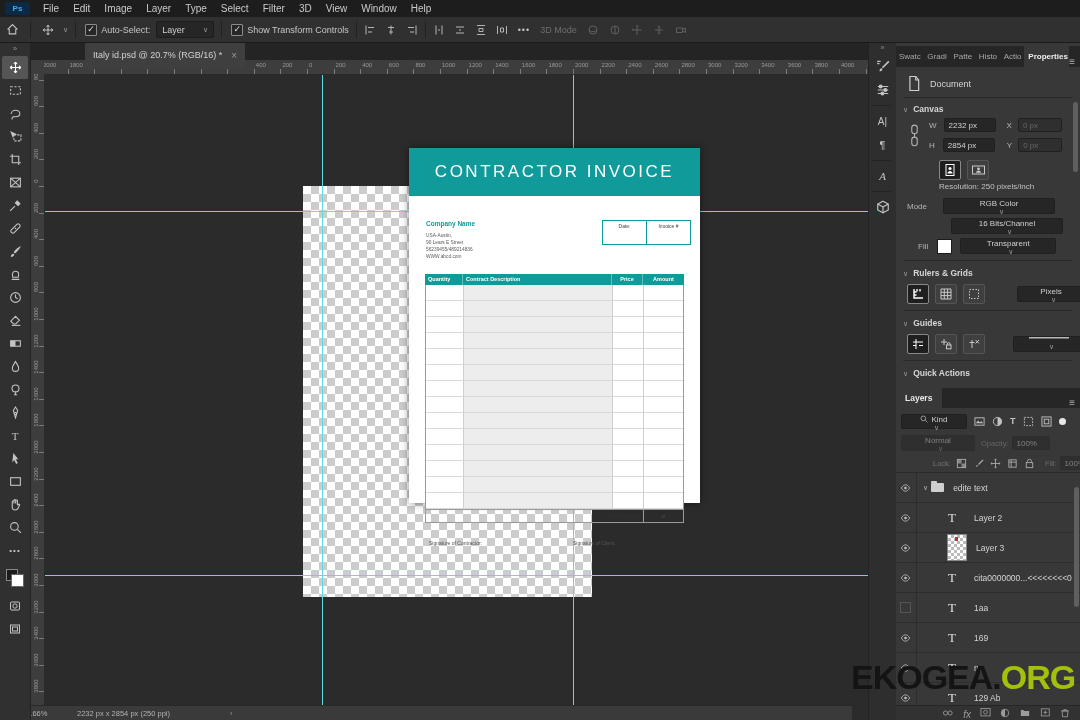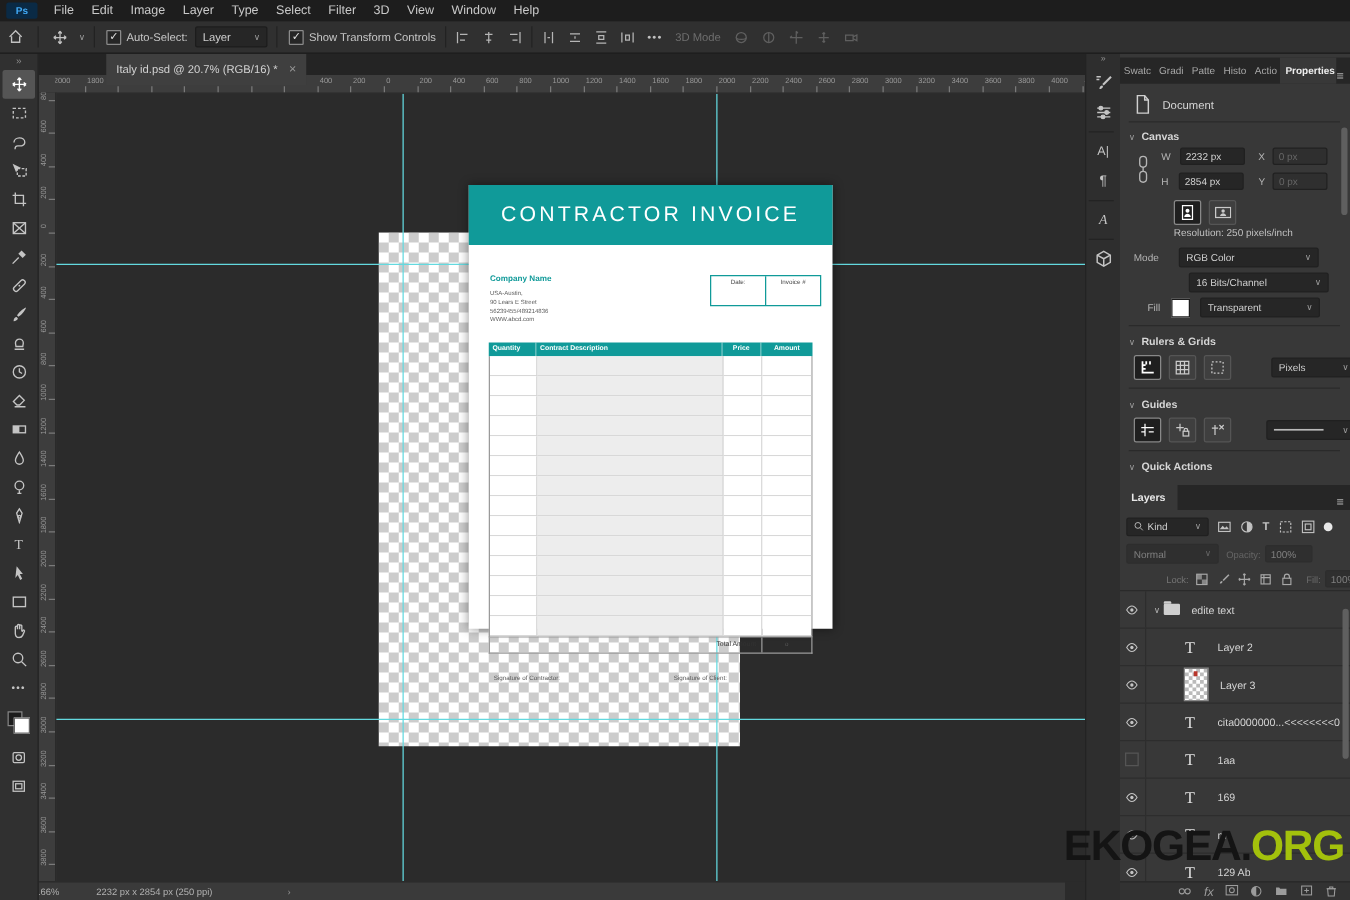--- a/index.html
+++ b/index.html
@@ -56,21 +56,21 @@
 
   
   .canvas{left:44px;top:74px;width:824px;height:631px;background:#2b2b2b;overflow:hidden;}
   .checker{position:absolute;left:259px;top:112px;width:289px;height:411px;
            background:repeating-conic-gradient(#cccccc 0% 25%, #ffffff 0% 50%);background-size:16px 16px;z-index:1;}
   .guide{position:absolute;background:#63d9df;z-index:2;}
   .gv{width:1px;top:0;height:631px;}
   .gh{height:1px;left:0;width:824px;}
 
   
-  .page{position:absolute;left:331px;top:74px;width:291px;height:355px;background:#fff;z-index:3;
+  .page{position:absolute;left:365px;top:74px;width:291px;height:355px;background:#fff;z-index:3;
         box-shadow:0 0 8px rgba(0,0,0,.45);font-family:"Liberation Sans",sans-serif;}
   .banner{position:absolute;left:0;top:0;width:291px;height:48px;display:flex;align-items:center;justify-content:center;}
   .banner span{color:#fff;font-size:17px;letter-spacing:2.5px;font-weight:500;}
   .companyname{position:absolute;left:17px;top:72px;font-size:6.5px;font-weight:bold;}
   .addr{position:absolute;left:17px;top:84px;font-size:4.8px;color:#5a5a5a;line-height:7px;}
   .datebox{position:absolute;left:193px;top:72px;width:87px;height:23px;display:flex;}
   .datecell{flex:1;font-size:5px;color:#444;text-align:center;padding-top:2px;}
   .invtable{position:absolute;left:16px;top:126px;width:259px;}
   .trow{display:flex;}
   .hcell{color:#fff;font-size:5.5px;font-weight:bold;height:11px;line-height:11px;padding:0 3px;box-sizing:border-box;}
@@ -99,21 +99,21 @@
   .ptabs{position:absolute;left:0;top:4px;width:185px;height:21px;background:#262626;display:flex;align-items:flex-end;}
   .ptab{height:21px;line-height:21px;font-size:8px;color:#a8a8a8;padding:0 4px;white-space:nowrap;overflow:hidden;}
   .ptab.active{background:#383838;color:#ededed;font-weight:bold;}
   .pmenu{margin-left:auto;color:#b0b0b0;font-size:10px;padding-right:5px;}
   .prow{position:absolute;display:flex;align-items:center;color:#b8b8b8;font-size:8px;}
   .plabel{color:#b5b5b5;font-size:8px;}
   .pinput{height:14px;background:#262626;border:1px solid #202020;border-radius:2px;color:#d2d2d2;font-size:8px;
           display:flex;align-items:center;padding:0 4px;box-sizing:border-box;}
   .pinput.disabled{color:#666;background:#2f2f2f;}
   .pdd{height:16px;background:#262626;border:1px solid #202020;border-radius:2px;color:#cfcfcf;font-size:8px;
-       display:flex;align-items:center;justify-content:space-between;padding:0 5px;box-sizing:border-box;}
+       display:flex;align-items:center;justify-content:space-between;padding:0 5px;box-sizing:border-box;flex-direction:column;}
   .sect{position:absolute;color:#d6d6d6;font-size:8.5px;font-weight:bold;}
   .sect .c{color:#9a9a9a;font-weight:normal;margin-right:5px;font-size:7px;}
   .pdivider{position:absolute;left:8px;width:169px;height:1px;background:#2a2a2a;}
   .iconbtn{width:20px;height:18px;border:1px solid #555;border-radius:2px;display:flex;align-items:center;
            justify-content:center;color:#c9c9c9;margin-right:6px;background:#3f3f3f;}
   .iconbtn.sel{background:#1f1f1f;border-color:#888;color:#fff;}
   .scroll{position:absolute;width:5px;border-radius:3px;background:#5f5f5f;}
 
   
   .ltabs{position:absolute;left:0;top:346px;width:185px;height:20px;background:#262626;display:flex;align-items:flex-end;}

